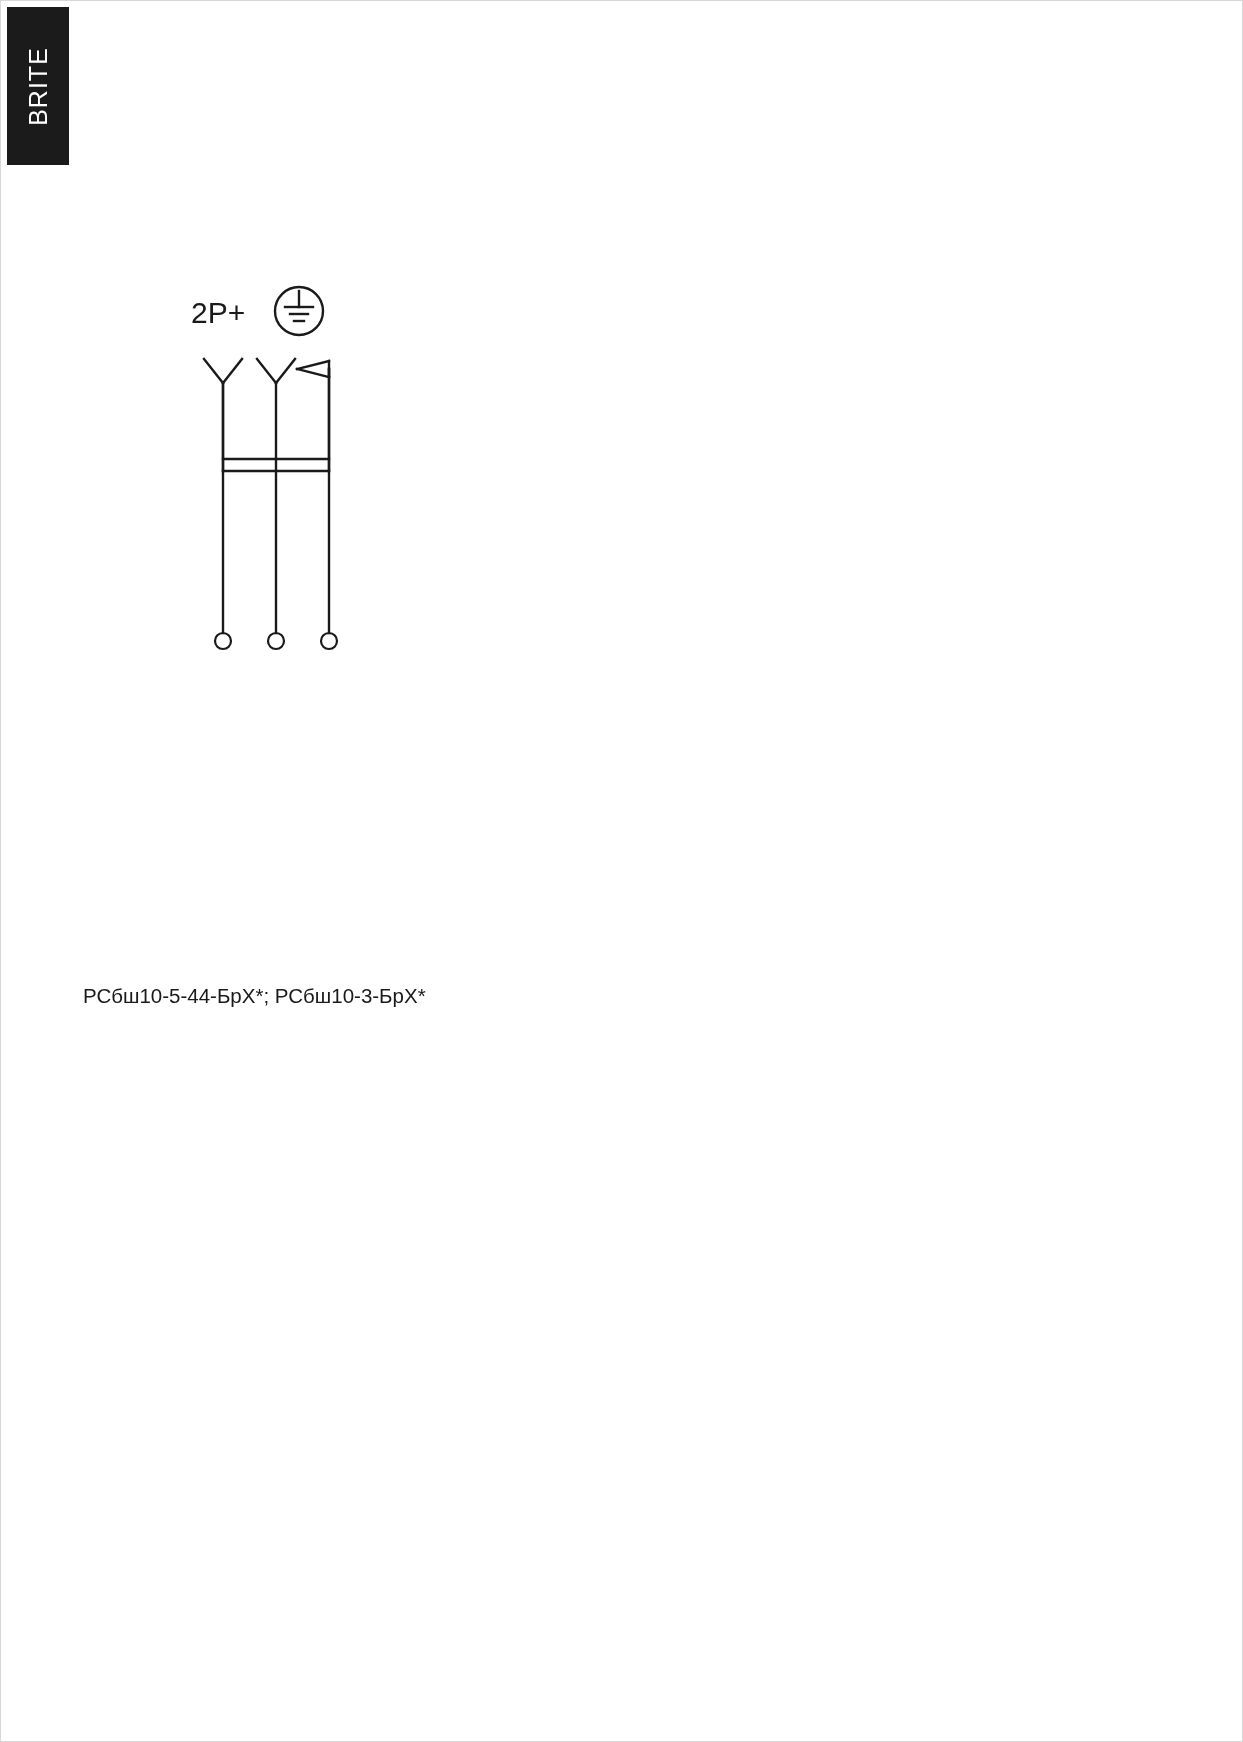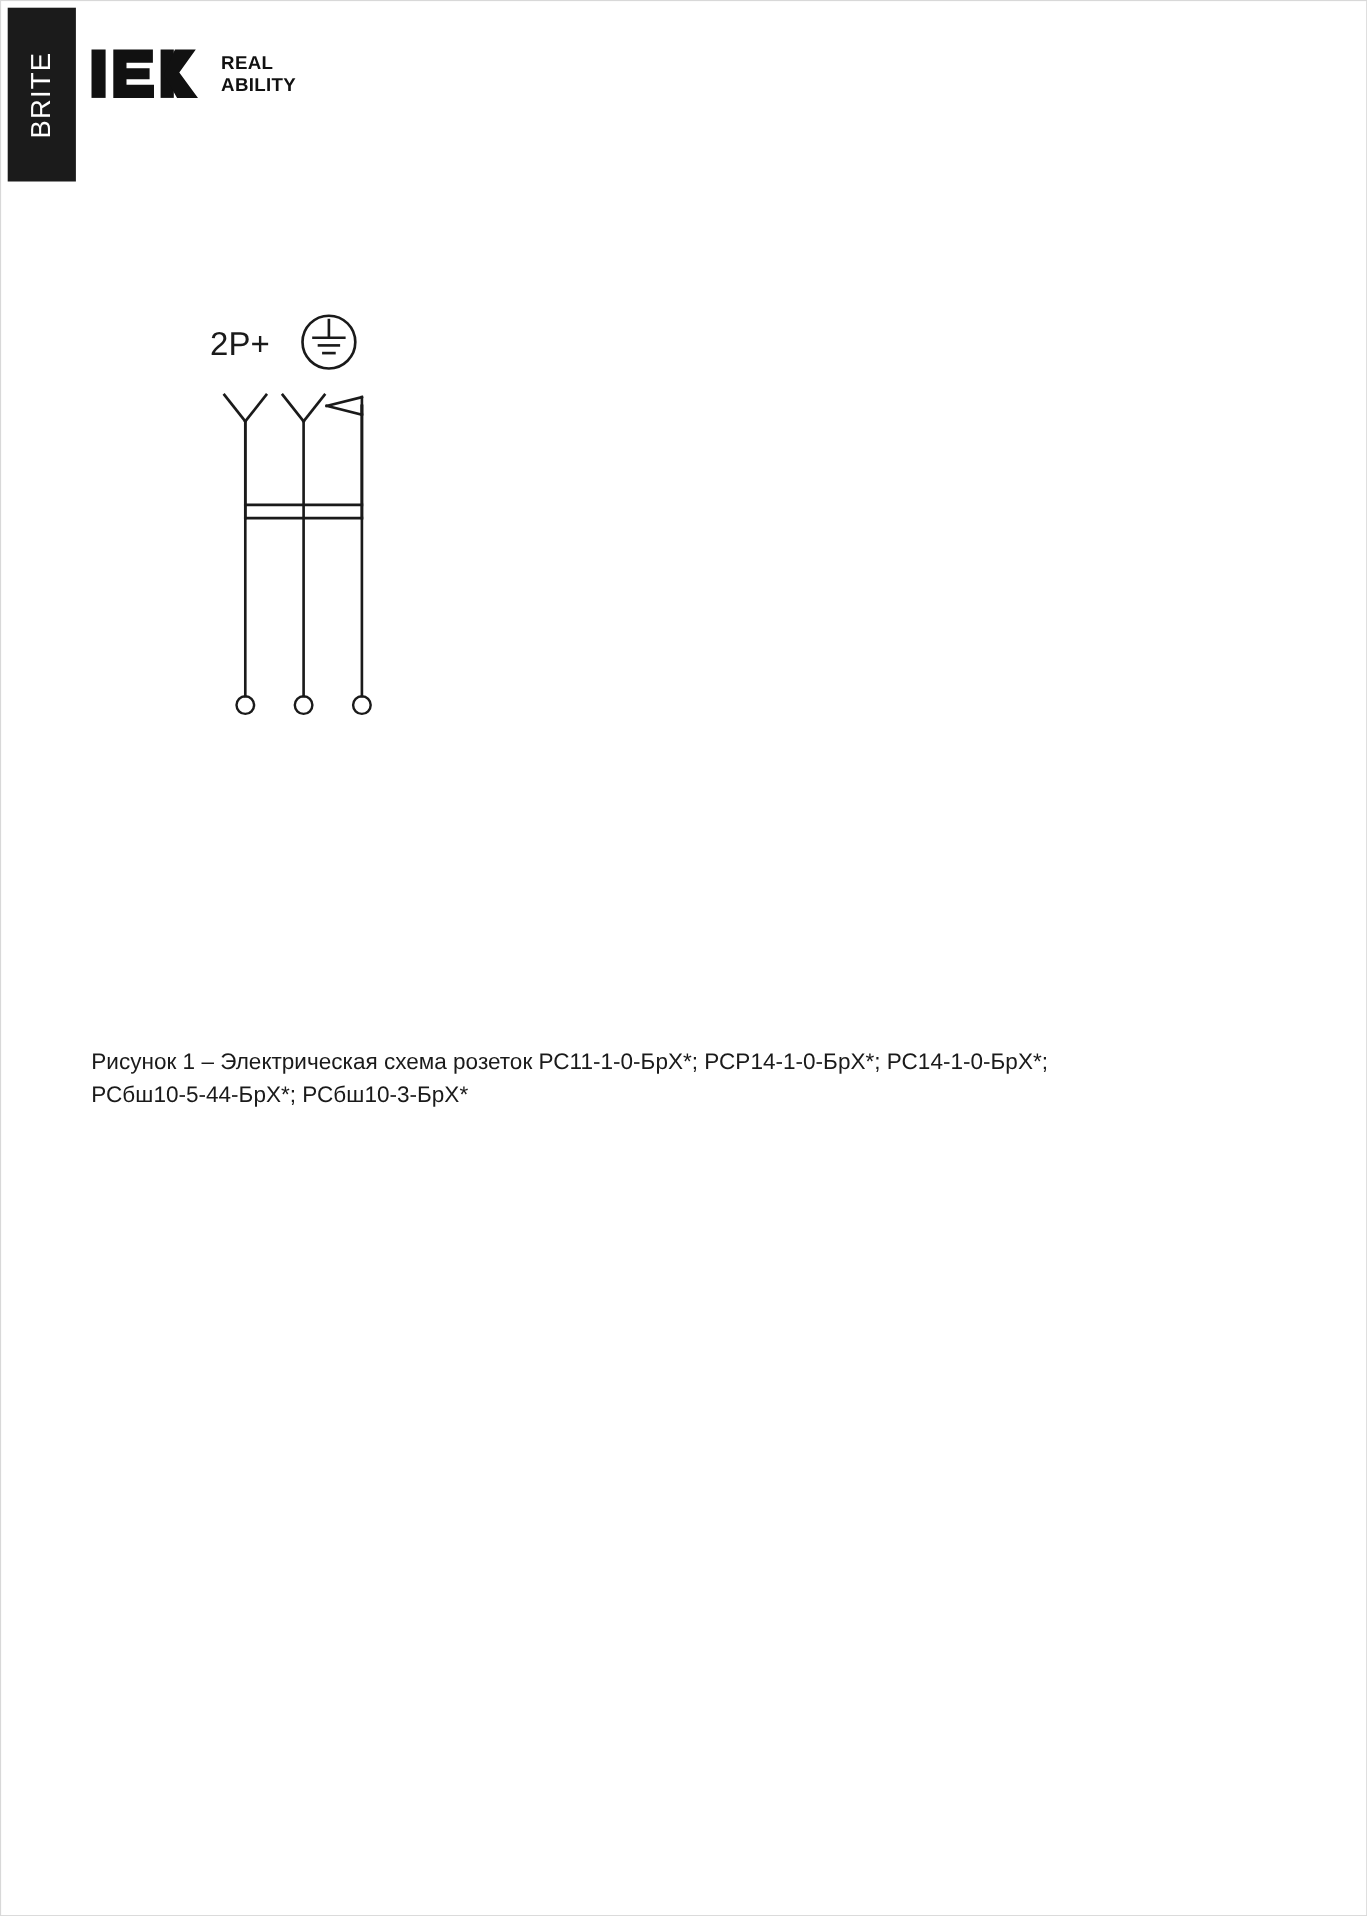--- a/index.html
+++ b/index.html
@@ -90,35 +90,20 @@
 </style>
 </head>
 <body>
 
 <div class="page">
 
   <div class="brand-tab">
     <span class="brand-tab-text">BRITE</span>
   </div>
 
-  <div class="logo-block">
-    <svg class="logo-mark" viewBox="0 0 104 52" aria-hidden="true">
-
-      <rect x="0" y="4" width="13" height="44" fill="#111111"></rect>
-
-      <polygon points="20,4 56,4 56,16 32,16 32,21 53,21 53,31 32,31 32,36 57,36 57,48 20,48" fill="#111111"></polygon>
-
-      <rect x="63" y="4" width="12" height="44" fill="#111111"></rect>
-      <polygon points="76,4 95,4 80,25 97,48 78,48 66,27" fill="#111111"></polygon>
-    </svg>
-    <div class="logo-tagline">
-      <div>REAL</div>
-      <div>ABILITY</div>
-    </div>
-  </div>
 
   <div class="figure-area">
     <svg class="figure-svg" width="300" height="400" viewBox="0 0 300 400">
       <g fill="none" stroke="#1a1a1a" stroke-width="2.4" stroke-linecap="square">
 
         <line x1="23" y1="78" x2="42" y2="102"></line>
         <line x1="61" y1="78" x2="42" y2="102"></line>
         <line x1="42" y1="102" x2="42" y2="352"></line>
 
         <line x1="76" y1="78" x2="95" y2="102"></line>
@@ -143,18 +128,17 @@
         <line x1="118" y1="10" x2="118" y2="26"></line>
         <line x1="104" y1="26" x2="132" y2="26"></line>
         <line x1="109" y1="33" x2="127" y2="33"></line>
         <line x1="113" y1="40" x2="123" y2="40"></line>
       </g>
       <text x="10" y="42" font-family="Liberation Sans, sans-serif" font-size="30" fill="#1a1a1a">2P+</text>
     </svg>
   </div>
 
   <div class="caption">
-    <span>Рисунок 1 – Электрическая схема розеток РС11-1-0-БрХ*; РСР14-1-0-БрХ*; РС14-1-0-БрХ*;</span>
     <br>
     <span>РСбш10-5-44-БрХ*; РСбш10-3-БрХ*</span>
   </div>
 
 </div>
 
 </body></html>

